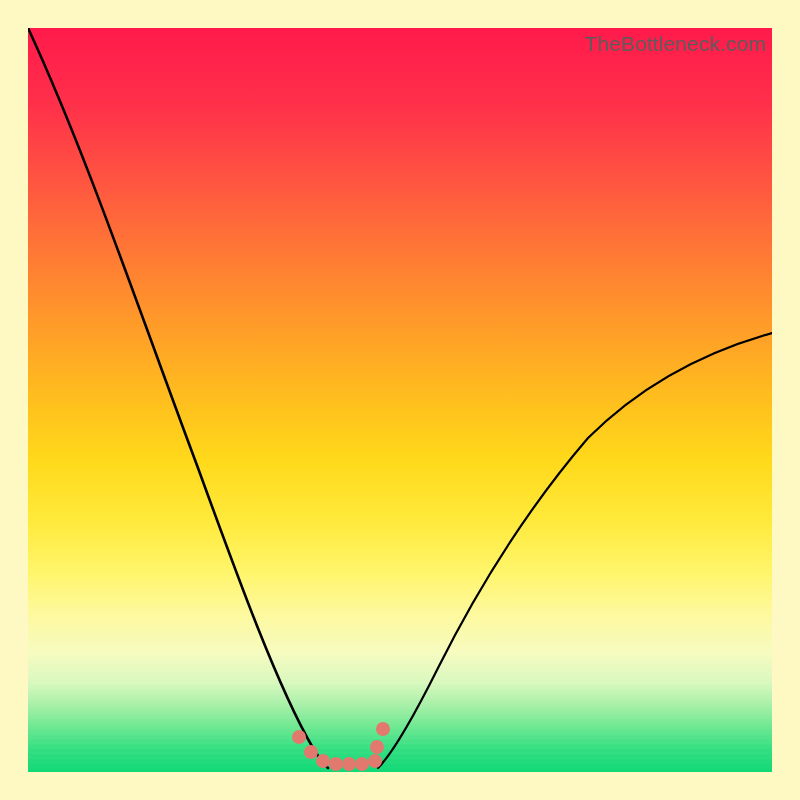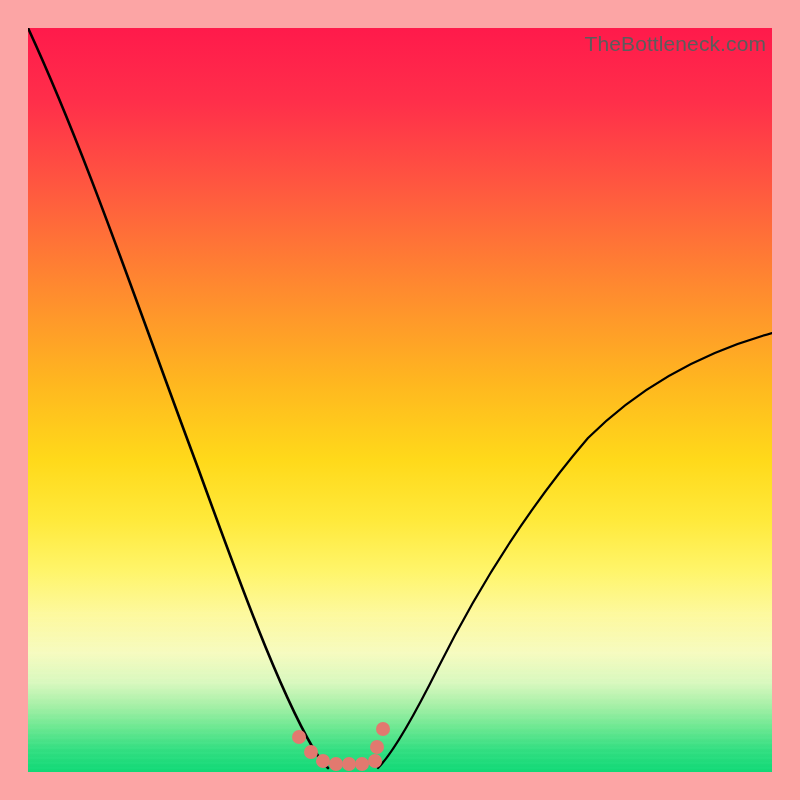--- a/index.html
+++ b/index.html
@@ -7,21 +7,21 @@
     padding: 0;
     width: 800px;
     height: 800px;
     background: #000;
     overflow: hidden;
     font-family: Arial, Helvetica, sans-serif;
   }
   .frame {
     position: absolute;
     inset: 0;
-    background: #fca5a5;
+    background: #fef9c3;
   }
   .plot {
     position: absolute;
     left: 28px;
     top: 28px;
     width: 744px;
     height: 744px;
     overflow: hidden;
   }
   .gradient {

